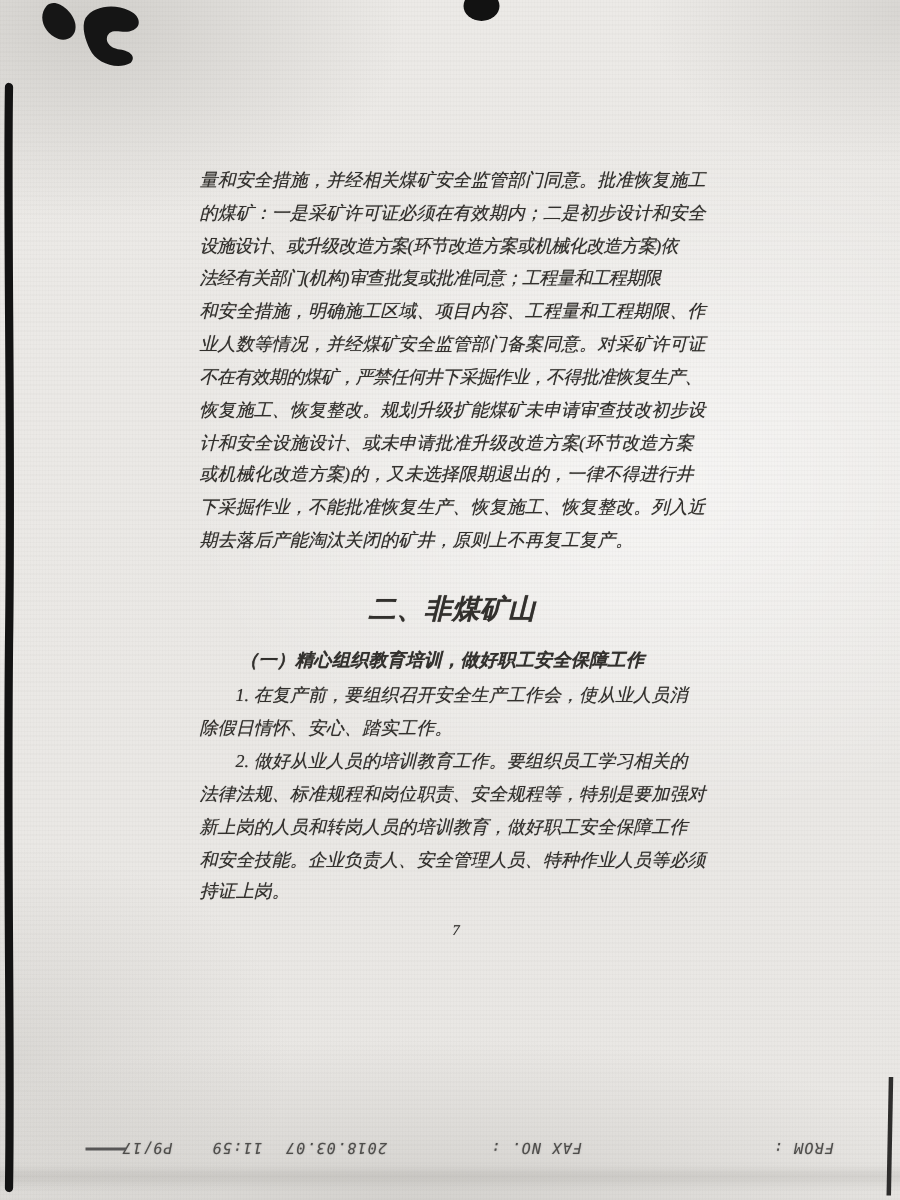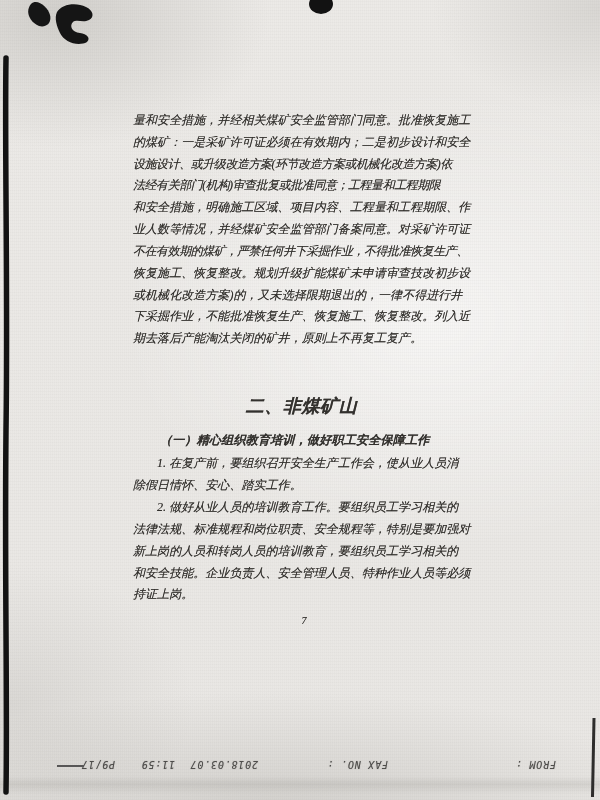--- a/index.html
+++ b/index.html
@@ -59,35 +59,36 @@
 
   <div class="para" id="para1">
     <div class="bline txt">量和安全措施，并经相关煤矿安全监管部门同意。批准恢复施工</div>
     <div class="bline txt">的煤矿：一是采矿许可证必须在有效期内；二是初步设计和安全</div>
     <div class="bline txt" style="letter-spacing: -0.45px;">设施设计、或升级改造方案(环节改造方案或机械化改造方案)依</div>
     <div class="bline txt" style="letter-spacing: -0.45px;">法经有关部门(机构)审查批复或批准同意；工程量和工程期限</div>
     <div class="bline txt">和安全措施，明确施工区域、项目内容、工程量和工程期限、作</div>
     <div class="bline txt">业人数等情况，并经煤矿安全监管部门备案同意。对采矿许可证</div>
     <div class="bline txt" style="letter-spacing: -0.45px;">不在有效期的煤矿，严禁任何井下采掘作业，不得批准恢复生产、</div>
     <div class="bline txt">恢复施工、恢复整改。规划升级扩能煤矿未申请审查技改初步设</div>
+    <div class="bline txt">计和安全设施设计、或未申请批准升级改造方案(环节改造方案</div>
     <div class="bline txt">或机械化改造方案)的，又未选择限期退出的，一律不得进行井</div>
     <div class="bline txt">下采掘作业，不能批准恢复生产、恢复施工、恢复整改。列入近</div>
     <div class="bline txt">期去落后产能淘汰关闭的矿井，原则上不再复工复产。</div>
   </div>
 
   <div class="heading txt">二、非煤矿山</div>
 
   <div class="subheading txt">（一）精心组织教育培训，做好职工安全保障工作</div>
 
   <div class="para" id="para2">
     <div class="bline txt indent">1. 在复产前，要组织召开安全生产工作会，使从业人员消</div>
     <div class="bline txt">除假日情怀、安心、踏实工作。</div>
     <div class="bline txt indent">2. 做好从业人员的培训教育工作。要组织员工学习相关的</div>
     <div class="bline txt">法律法规、标准规程和岗位职责、安全规程等，特别是要加强对</div>
-    <div class="bline txt">新上岗的人员和转岗人员的培训教育，要组织员工学习相关的</div>
+    <div class="bline txt">新上岗的人员和转岗人员的培训教育，做好职工安全保障工作</div>
     <div class="bline txt">和安全技能。企业负责人、安全管理人员、特种作业人员等必须</div>
     <div class="bline txt">持证上岗。</div>
   </div>
 
   <div class="pagenum txt">7</div>
 
   <div class="bottom-shade"></div>
 
   <div class="fax-footer">
     <span class="fx-from">FROM :</span>

